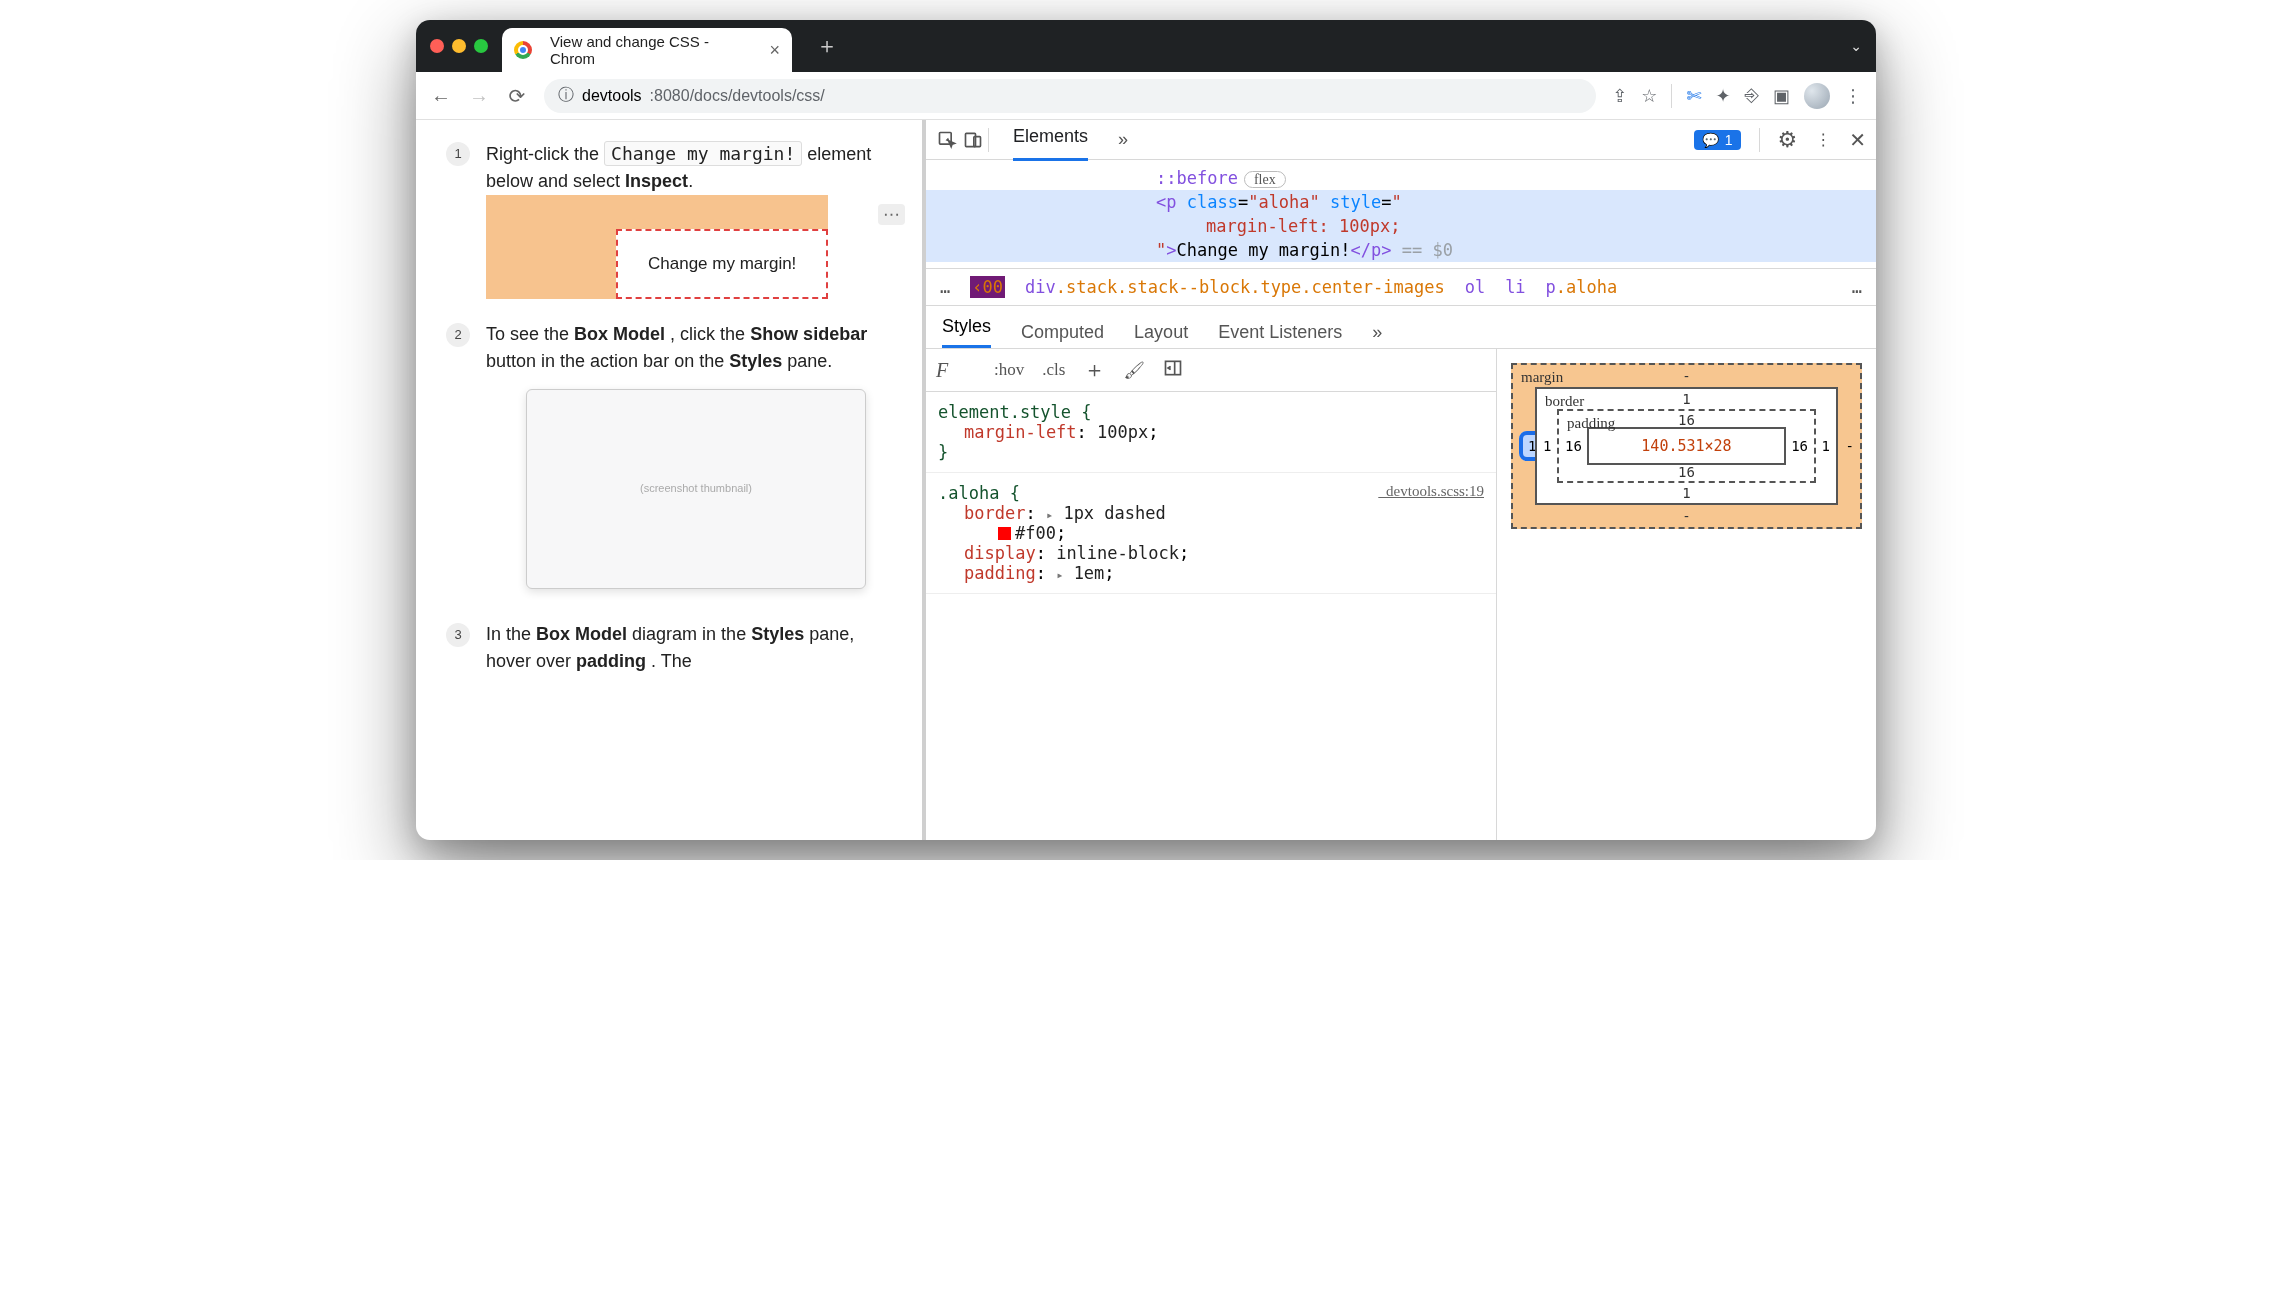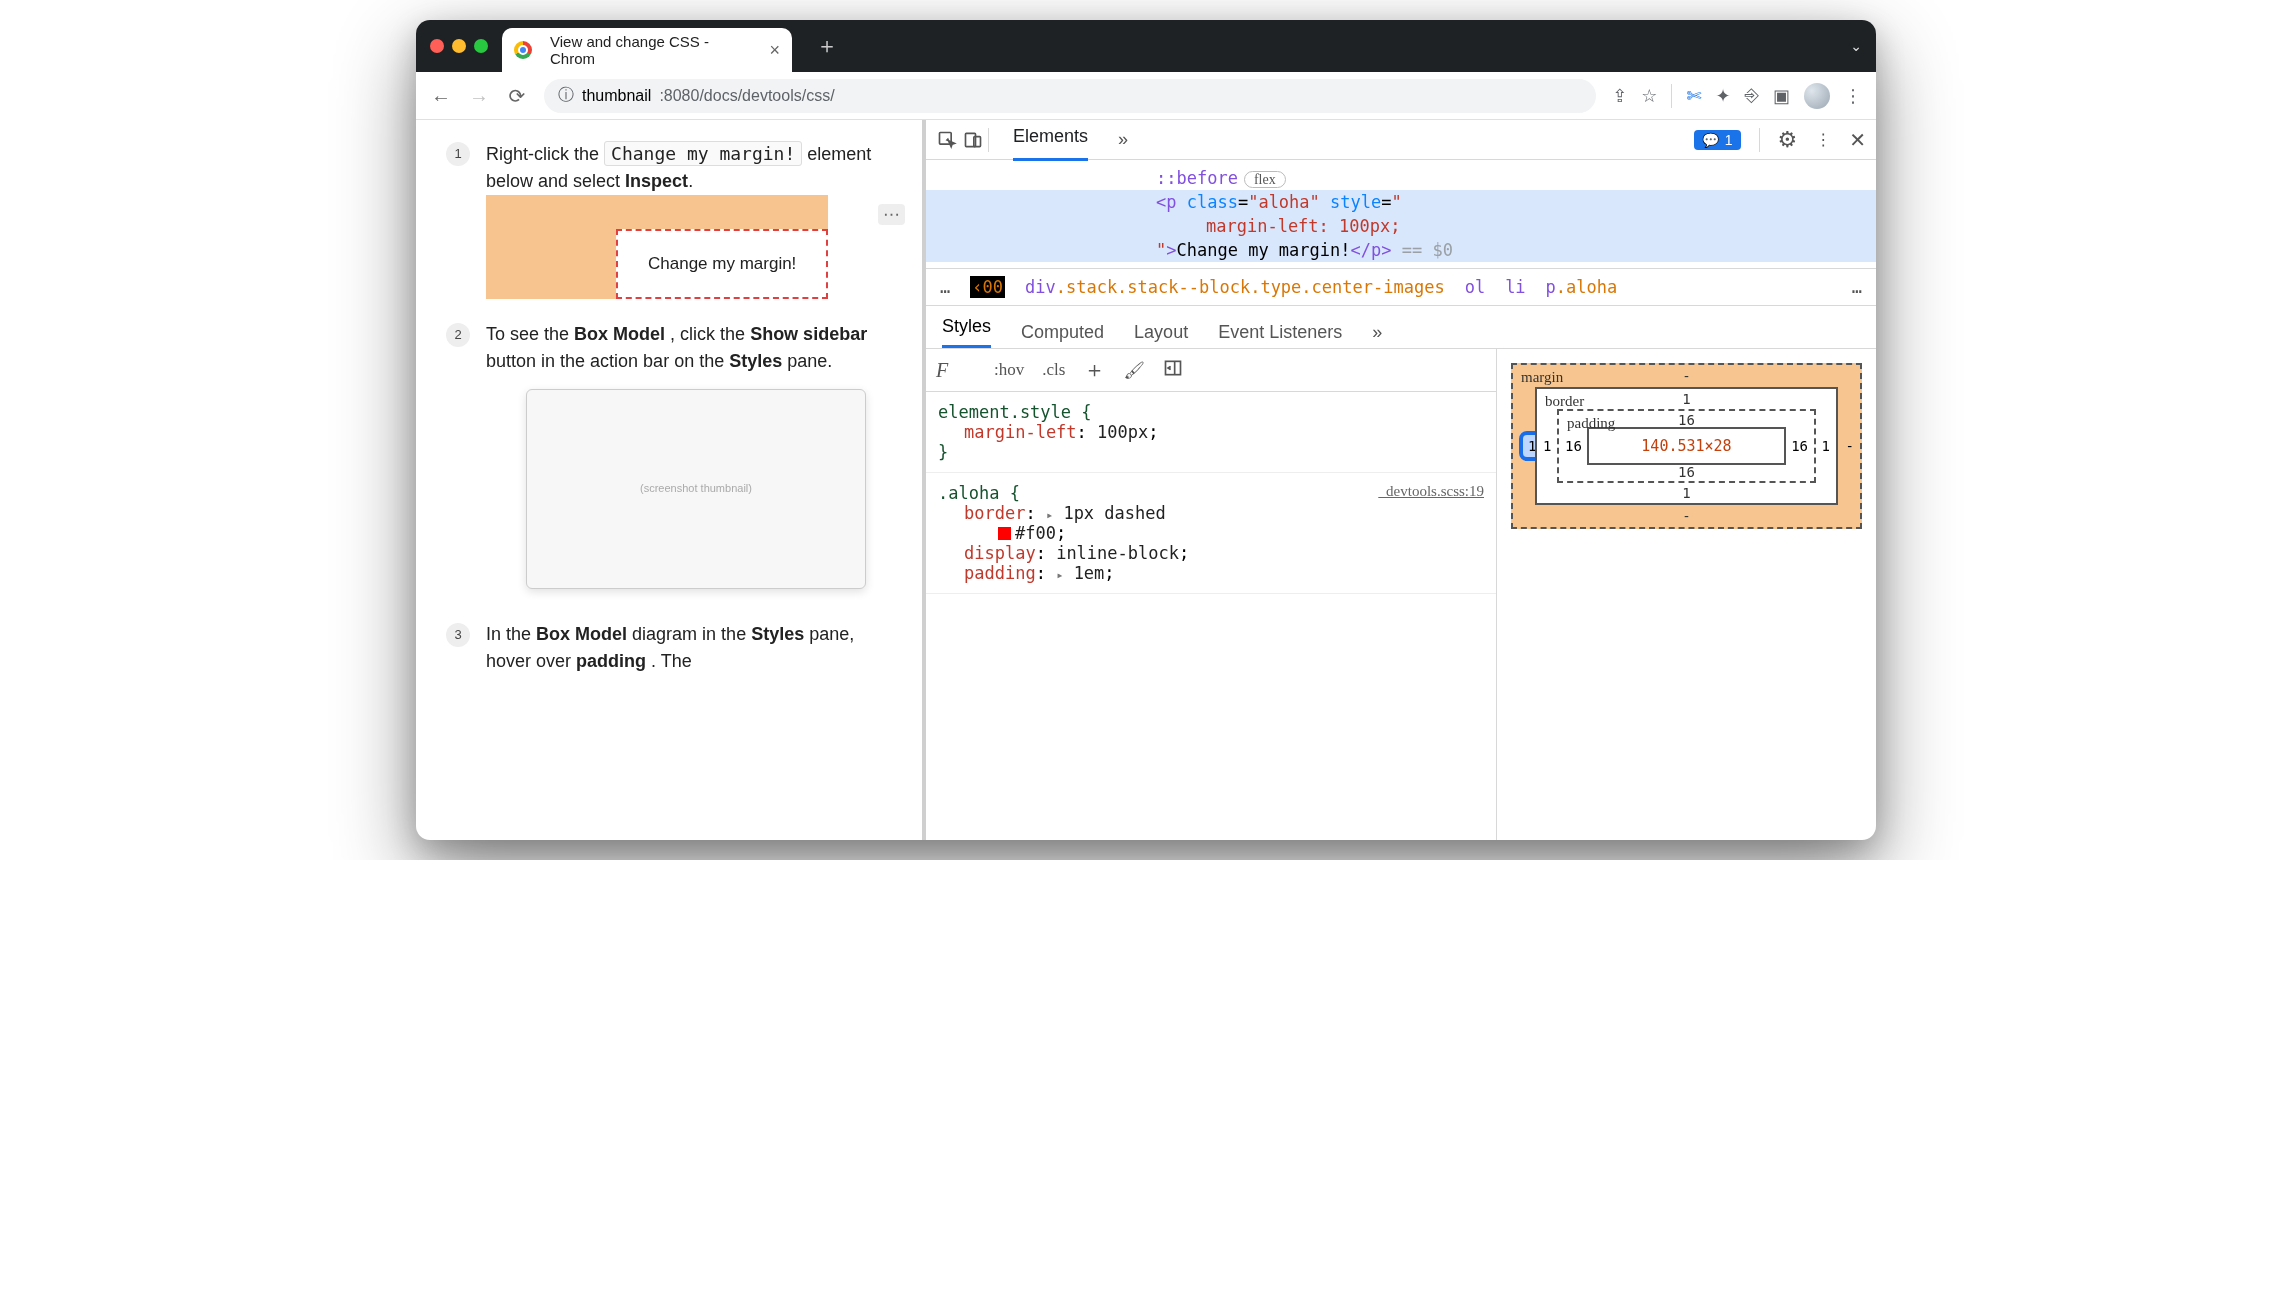--- a/index.html
+++ b/index.html
@@ -109,21 +109,21 @@
     <span class="plus-tab">＋</span>
     <span class="chev-down">⌄</span>
   </div>
 
   <div class="addressbar">
     <span class="nav-ico">←</span>
     <span class="nav-ico" style="opacity:.4">→</span>
     <span class="nav-ico">⟳</span>
     <div class="url-box">
       <span>ⓘ</span>
-      <span class="host">thumbnail</span>
+      <span class="host">devtools</span>
         <span>:8080/docs/devtools/css/</span>
     </div>
     <div class="rhs-icons">
       <span>⇪</span>
       <span>☆</span>
       <span class="vert-divider"></span>
       <span style="color:#1a73e8">✄</span>
       <span>✦</span>
       <span>⎆</span>
       <span>▣</span>
@@ -207,21 +207,21 @@
         <div class="row"><span class="pseudo">::before</span><span class="pseudo-badge">flex</span></div>
         <div class="row sel-row ellipsis-dots">
           <span class="tag">&lt;p </span><span class="attr">class</span>=<span class="str">"aloha"</span> <span class="attr">style</span>=<span class="str">"</span>
         </div>
         <div class="row sel-row" style="padding-left:280px"><span class="str">margin-left: 100px;</span></div>
         <div class="row sel-row"><span class="str">"</span><span class="tag">&gt;</span><span class="txt">Change my margin!</span><span class="tag">&lt;/p&gt;</span><span class="grey"> == $0</span></div>
       </div>
 
       <div class="crumb">
         <span>…</span>
-        <span class="orange" style="background:#000000;padding:1px 2px;">‹<span>00</span></span>
+        <span class="orange" style="background:#701a75;padding:1px 2px;">‹<span>00</span></span>
         <span><span class="purple">div</span><span class="orange">.stack.stack--block.type.center-images</span></span>
         <span class="purple">ol</span>
         <span class="purple">li</span>
         <span><span class="purple">p</span><span class="orange">.aloha</span></span>
         <span style="margin-left:auto">…</span>
       </div>
 
       <div class="sp-tabs">
         <span class="act">Styles</span>
         <span>Computed</span>

